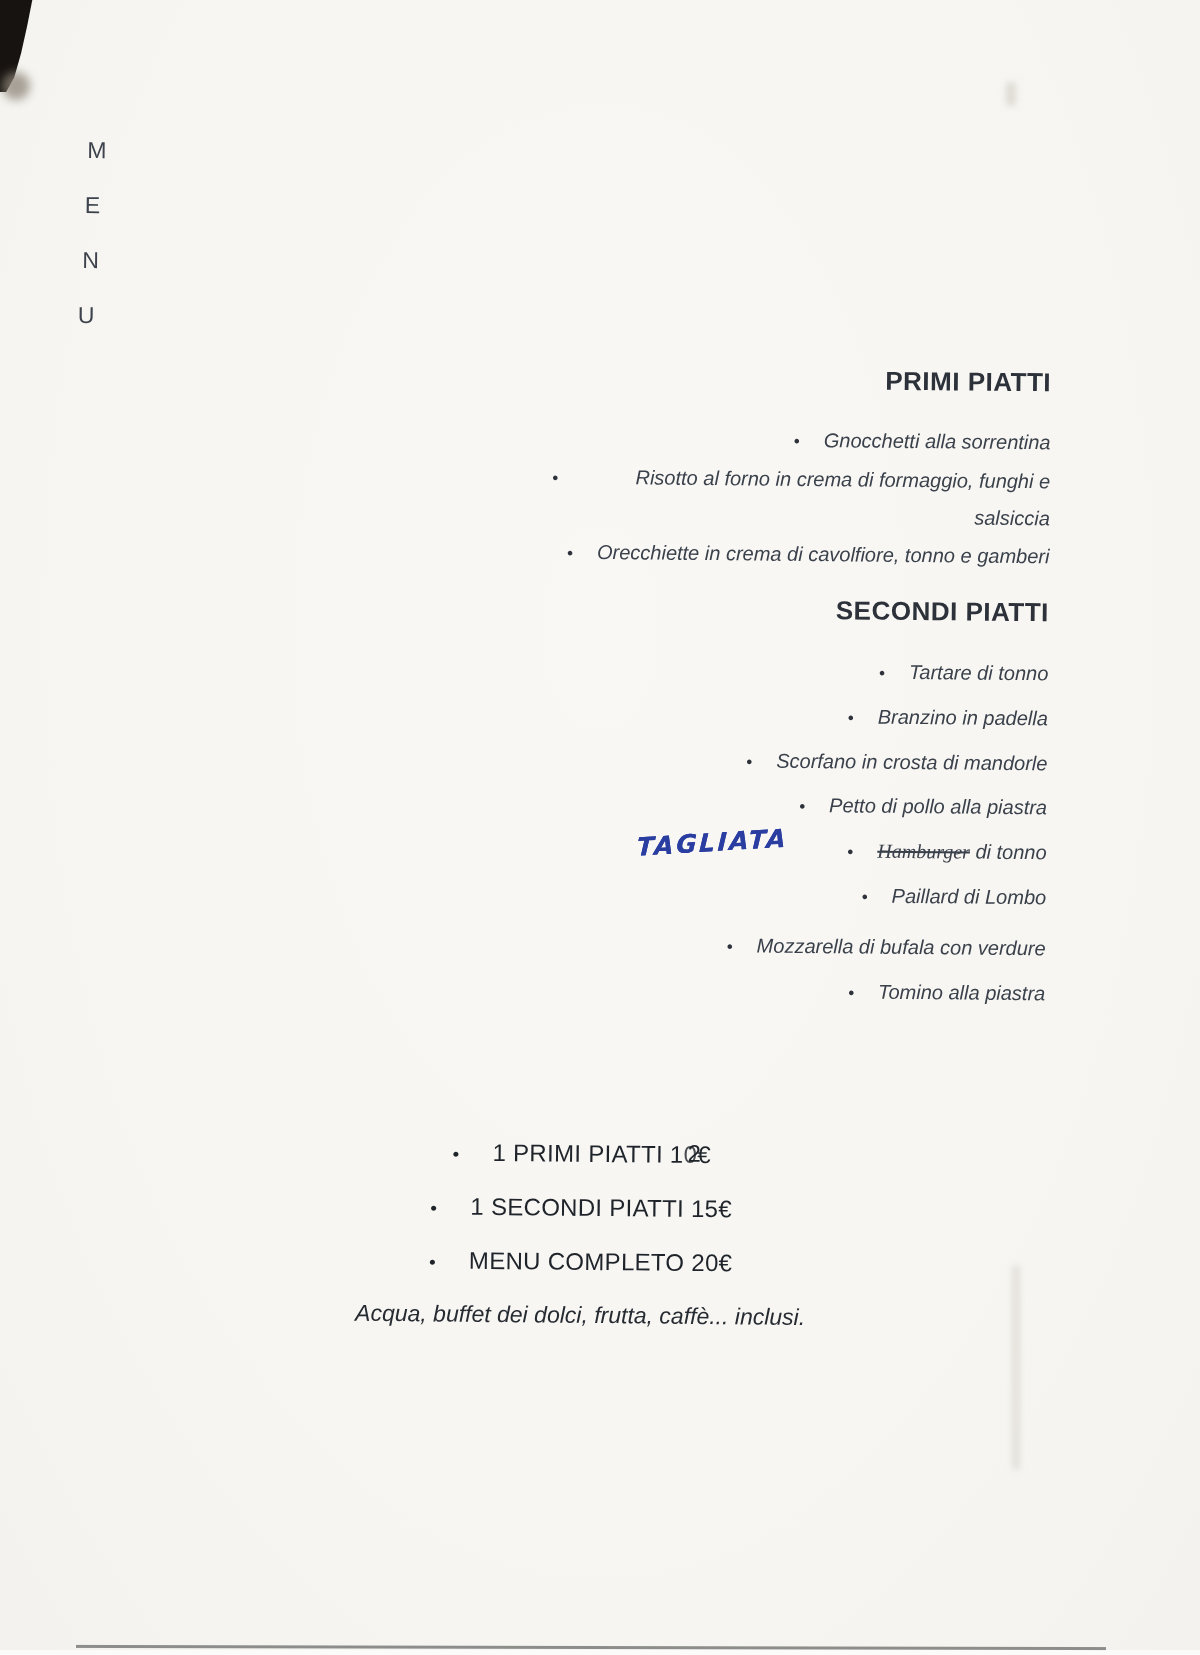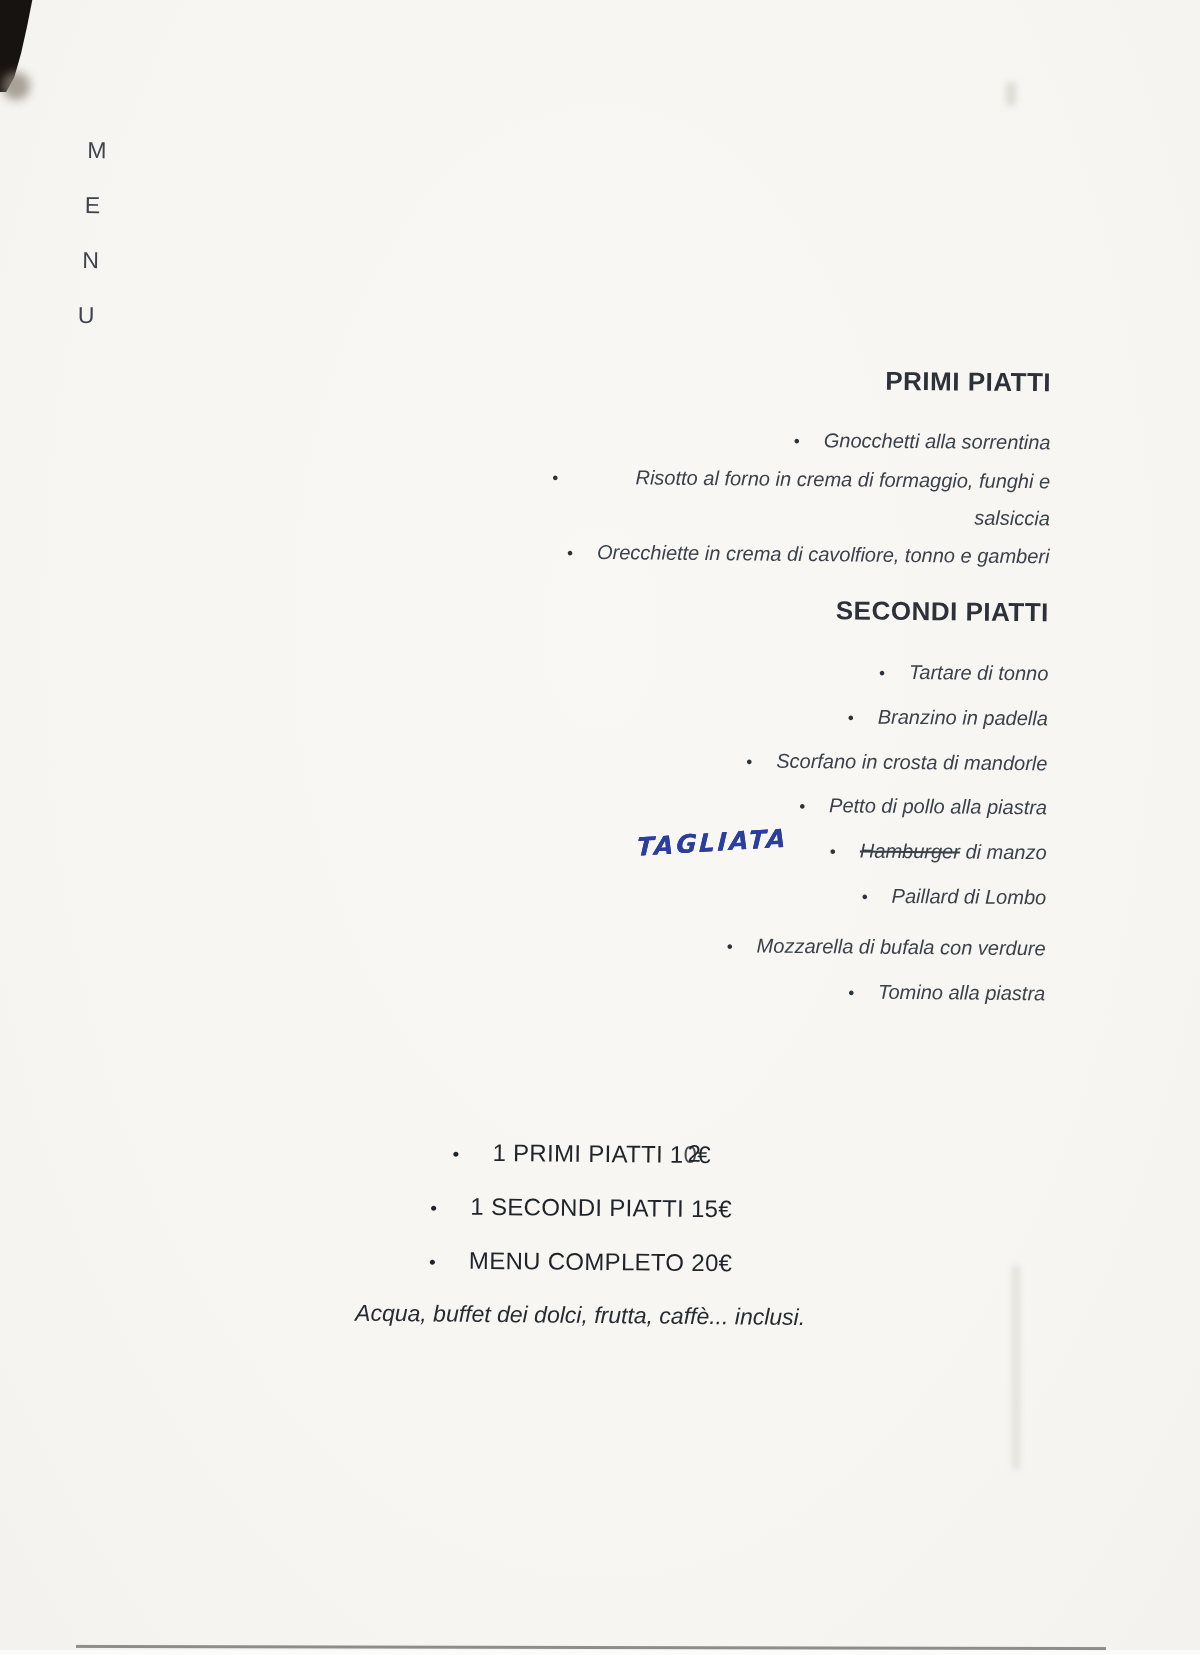--- a/index.html
+++ b/index.html
@@ -87,21 +87,21 @@
   .section-secondi ul.dish-list li.gap-before { margin-top:6px; }
 
   ul.dish-list .bullet {
     font-style:normal; font-size:17px; margin-right:24px;
     color:#2e333b;
   }
   ul.dish-list .txt { text-align:right; }
   .section-primi .txt.narrow { max-width:468px; }
 
   
-  s.struck { text-decoration: line-through; text-decoration-thickness:1.6px; }
+  s.struck { text-decoration: line-through; text-decoration-thickness:1.6px;font-family:Liberation Serif, serif; }
 
   
   .handwriting {
     position:absolute; right:258px; top:-6px;
     font-family:"DejaVu Sans", sans-serif;
     font-style:italic; font-weight:700;
     font-size:25px; letter-spacing:2.5px;
     color:#2a3da0;
     transform: rotate(-4deg) skewX(-6deg);
     text-shadow: 0 0 0.6px #2a3da0;
@@ -181,21 +181,21 @@
           <span class="bullet">•</span>
           <span class="txt">Scorfano in crosta di mandorle</span>
         </li>
         <li>
           <span class="bullet">•</span>
           <span class="txt">Petto di pollo alla piastra</span>
         </li>
         <li>
           <span class="handwriting">TAGLIATA</span>
           <span class="bullet">•</span>
-          <span class="txt"><s class="struck">Hamburger</s><span> di manzo</span></span>
+          <span class="txt"><s class="struck">Hamburger</s><span> di tonno</span></span>
         </li>
         <li>
           <span class="bullet">•</span>
           <span class="txt">Paillard di Lombo</span>
         </li>
         <li class="gap-before">
           <span class="bullet">•</span>
           <span class="txt">Mozzarella di bufala con verdure</span>
         </li>
         <li>

